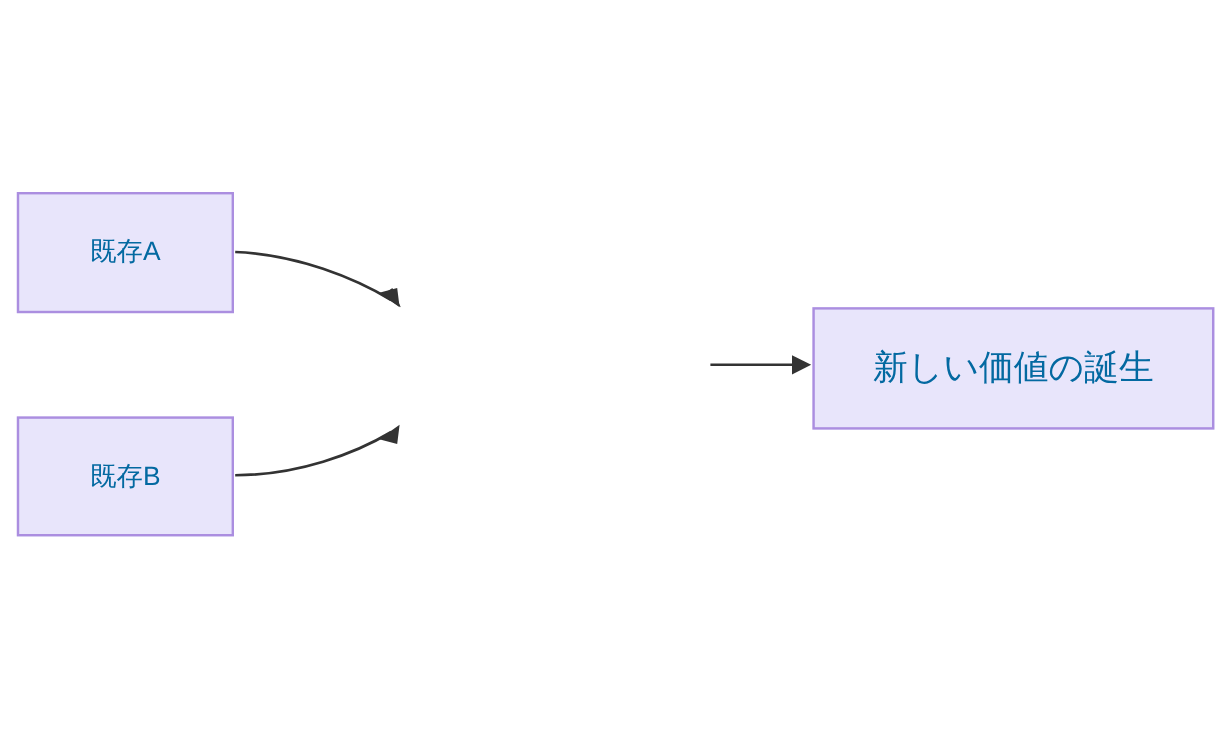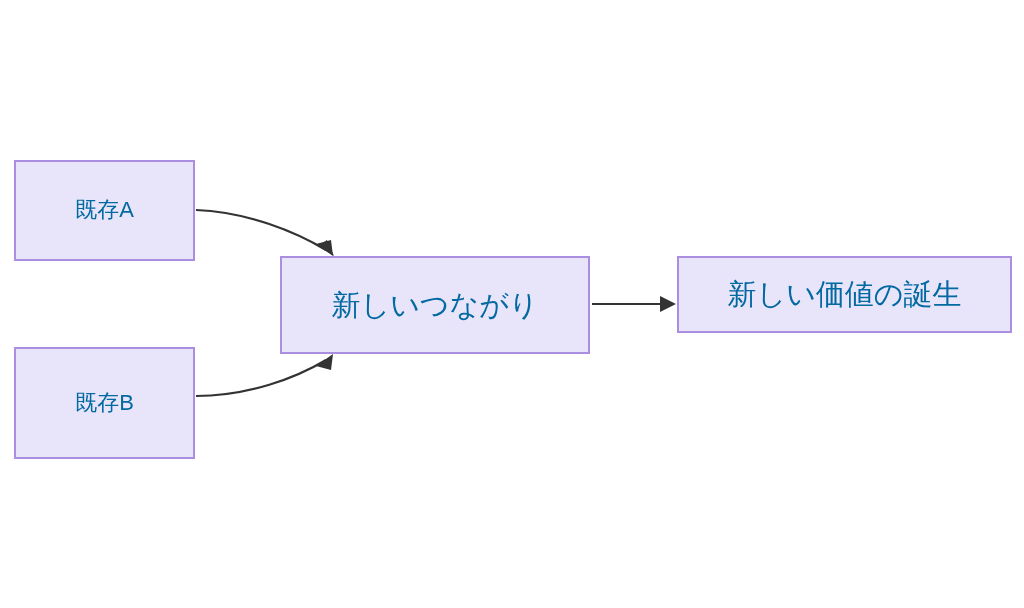--- a/index.html
+++ b/index.html
@@ -41,35 +41,35 @@
     left: 14px;
     top: 160px;
     width: 181px;
     height: 101px;
     font-size: 22px;
   }
   #node-existing-b {
     left: 14px;
     top: 347px;
     width: 181px;
-    height: 112px;
+    height: 100px;
     font-size: 22px;
   }
   #node-new-connection {
     left: 280px;
     top: 256px;
     width: 310px;
     height: 98px;
     font-size: 29px;
   }
   #node-new-value {
     left: 677px;
     top: 256px;
     width: 335px;
-    height: 77px;
+    height: 102px;
     font-size: 29px;
   }
   #edges {
     position: absolute;
     left: 0;
     top: 0;
     width: 1024px;
     height: 608px;
     pointer-events: none;
   }
@@ -107,21 +107,18 @@
   </svg>
 
   <div class="node" id="node-existing-a">
     <span class="node-label">既存A</span>
   </div>
 
   <div class="node" id="node-existing-b">
     <span class="node-label">既存B</span>
   </div>
 
-  <div class="node" id="node-new-connection">
-    <span class="node-label">新しいつながり</span>
-  </div>
 
   <div class="node" id="node-new-value">
     <span class="node-label">新しい価値の誕生</span>
   </div>
 
 </div>
 
 </body></html>

